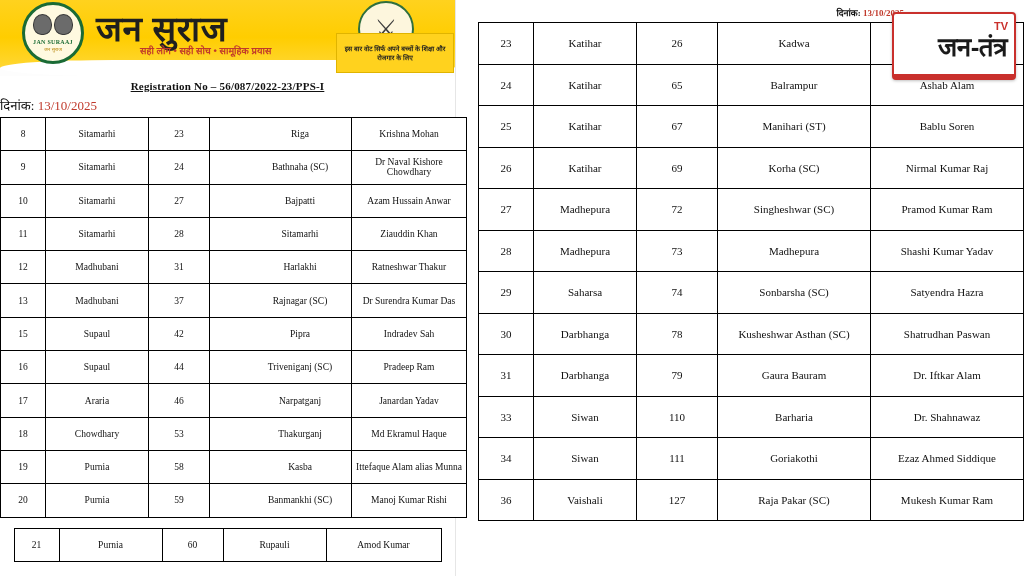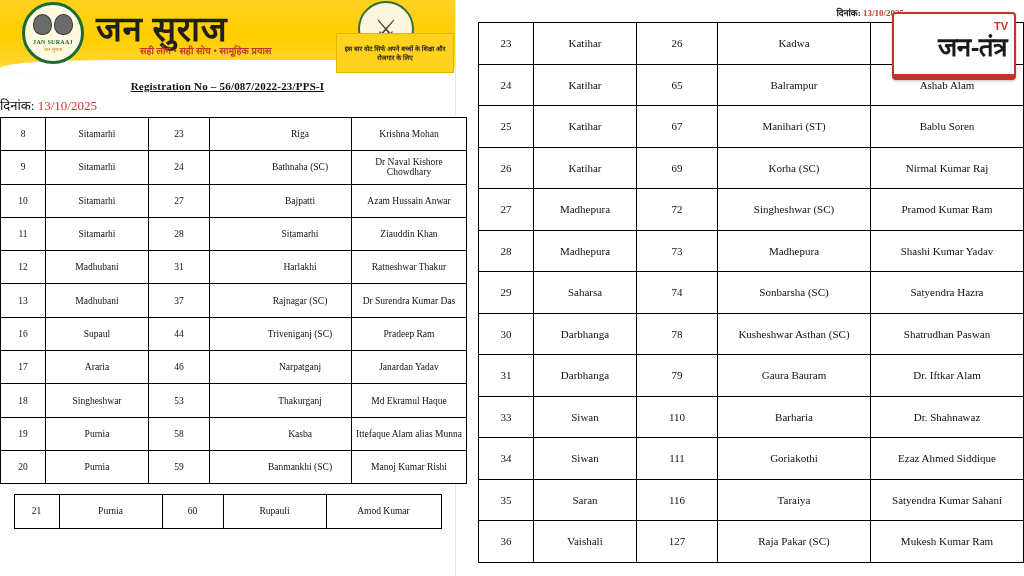--- a/index.html
+++ b/index.html
@@ -344,36 +344,43 @@
             <td class="c-name">Ratneshwar Thakur</td>
           </tr>
           <tr>
             <td class="c-sn">13</td>
             <td class="c-dist">Madhubani</td>
             <td class="c-no">37</td>
             <td class="c-seat">Rajnagar (SC)</td>
             <td class="c-name">Dr Surendra Kumar Das</td>
           </tr>
           <tr>
+            <td class="c-sn">15</td>
+            <td class="c-dist">Supaul</td>
+            <td class="c-no">42</td>
+            <td class="c-seat">Pipra</td>
+            <td class="c-name">Indradev Sah</td>
+          </tr>
+          <tr>
             <td class="c-sn">16</td>
             <td class="c-dist">Supaul</td>
             <td class="c-no">44</td>
             <td class="c-seat">Triveniganj (SC)</td>
             <td class="c-name">Pradeep Ram</td>
           </tr>
           <tr>
             <td class="c-sn">17</td>
             <td class="c-dist">Araria</td>
             <td class="c-no">46</td>
             <td class="c-seat">Narpatganj</td>
             <td class="c-name">Janardan Yadav</td>
           </tr>
           <tr>
             <td class="c-sn">18</td>
-            <td class="c-dist">Singheshwar</td>
+            <td class="c-dist">Chowdhary</td>
             <td class="c-no">53</td>
             <td class="c-seat">Thakurganj</td>
             <td class="c-name">Md Ekramul Haque</td>
           </tr>
           <tr>
             <td class="c-sn">19</td>
             <td class="c-dist">Purnia</td>
             <td class="c-no">58</td>
             <td class="c-seat">Kasba</td>
             <td class="c-name">Ittefaque Alam alias Munna</td>
@@ -481,27 +488,20 @@
             <td class="c-no">110</td>
             <td class="c-seat">Barharia</td>
             <td class="c-name">Dr. Shahnawaz</td>
           </tr>
           <tr>
             <td class="c-sn">34</td>
             <td class="c-dist">Siwan</td>
             <td class="c-no">111</td>
             <td class="c-seat">Goriakothi</td>
             <td class="c-name">Ezaz Ahmed Siddique</td>
-          </tr>
-          <tr>
-            <td class="c-sn">35</td>
-            <td class="c-dist">Saran</td>
-            <td class="c-no">116</td>
-            <td class="c-seat">Taraiya</td>
-            <td class="c-name">Satyendra Kumar Sahani</td>
           </tr>
           <tr>
             <td class="c-sn">36</td>
             <td class="c-dist">Vaishali</td>
             <td class="c-no">127</td>
             <td class="c-seat">Raja Pakar (SC)</td>
             <td class="c-name">Mukesh Kumar Ram</td>
           </tr>
         </tbody>
     </table>

